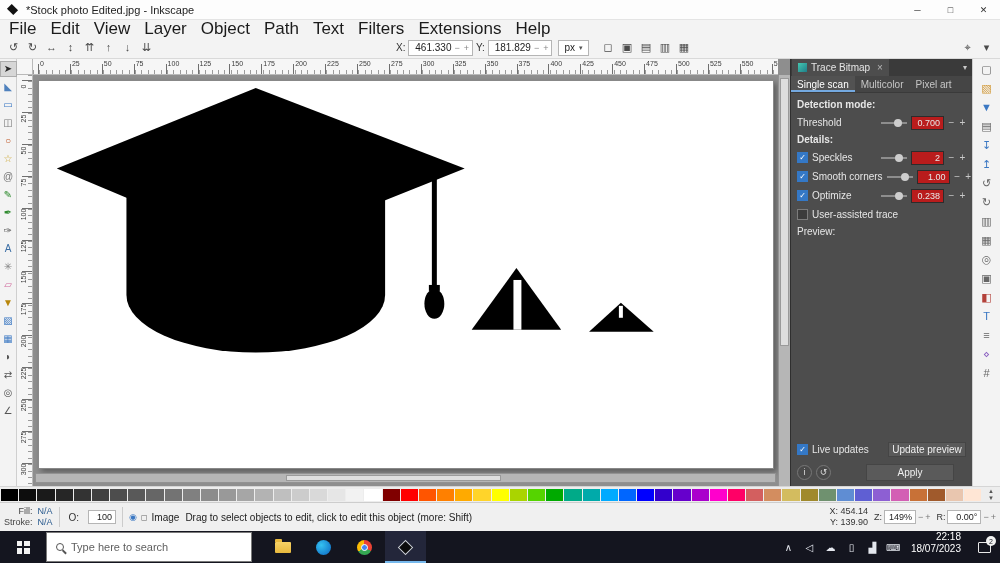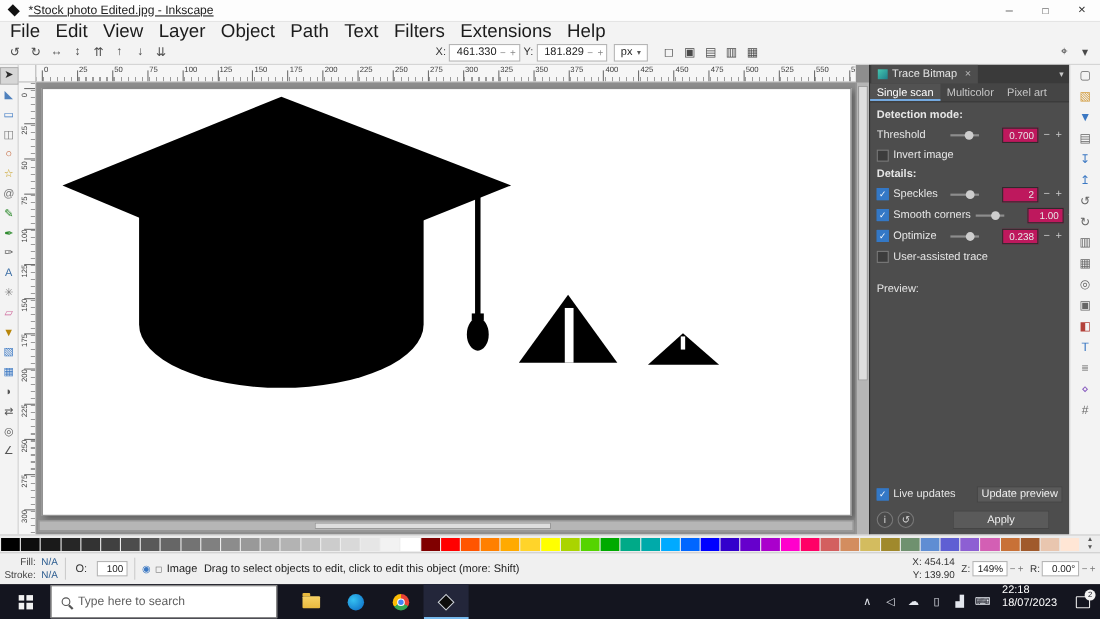--- a/index.html
+++ b/index.html
@@ -3,21 +3,21 @@
 <meta charset="utf-8">
 <style>
   *{box-sizing:border-box;margin:0;padding:0;}
   html,body{width:1000px;height:563px;overflow:hidden;}
   body{font-family:"Liberation Sans","DejaVu Sans",sans-serif;}
   .screen{position:relative;width:1000px;height:563px;background:#f0f0f0;overflow:hidden;font-size:11px;}
 
   
   .titlebar{position:absolute;top:0;left:0;right:0;height:20px;background:#fdfdfd;border-bottom:1px solid #e4e4e4;display:flex;align-items:center;}
   .app-logo{width:9px;height:9px;background:#111;transform:rotate(45deg) scaleY(.75);margin-left:8px;flex:0 0 9px;}
-  .title-text{margin-left:9px;font-size:11px;color:#222;text-decoration:underline;}
+  .title-text{margin-left:9px;font-size:11px;color:#222;}
   .win-controls{margin-left:auto;display:flex;height:100%;}
   .win-btn{width:33px;height:100%;display:flex;align-items:center;justify-content:center;font-size:9px;color:#333;}
 
   
   .menubar{position:absolute;top:20px;left:0;right:0;height:17px;background:#f3f3f3;display:flex;align-items:center;padding-left:2px;}
   .menu-item{padding:1px 7px;font-size:17px;color:#1b1b1b;}
 
   
   .toolbar{position:absolute;top:37px;left:0;right:0;height:22px;background:#f3f3f3;border-bottom:1px solid #d9d9d9;display:flex;align-items:center;padding:0 4px;}
   .tb-icon{width:19px;text-align:center;font-size:11px;color:#4a4a4a;}
@@ -66,25 +66,25 @@
   .ptab{padding:0 6px;display:flex;align-items:center;color:#c6c6c6;font-size:10px;}
   .ptab.active{color:#fff;background:#525252;box-shadow:inset 0 -2px 0 #74a9e0;}
   .panel-body{position:absolute;top:34px;bottom:0;left:0;right:0;padding:4px 6px 3px;display:flex;flex-direction:column;}
   .p-bold{font-weight:bold;margin:2px 0 3px;}
   .p-dropdown{height:17px;background:#3a3a3a;border:1px solid #2c2c2c;display:flex;align-items:center;padding:0 5px;margin-bottom:5px;}
   .p-dropdown .dd-caret{margin-left:auto;color:#cfcfcf;}
   .p-row{display:flex;align-items:center;height:19px;gap:4px;}
   .p-row-label{white-space:nowrap;}
   .p-slider{width:26px;height:2px;background:#8d8d8d;position:relative;margin-left:auto;flex:0 0 26px;}
   .p-slider .handle{position:absolute;top:-3px;width:8px;height:8px;border-radius:50%;background:#cdcdcd;}
-  .p-spin{width:33px;height:14px;background:#be185d;border:1px solid #2c2c2c;display:flex;align-items:center;justify-content:flex-end;padding:0 3px;font-size:9px;flex:0 0 33px;margin-left:17px;}
+  .p-spin{width:33px;height:14px;background:#b91c1c;border:1px solid #2c2c2c;display:flex;align-items:center;justify-content:flex-end;padding:0 3px;font-size:9px;flex:0 0 33px;}
   .p-minus,.p-plus{color:#c9c9c9;font-size:10px;width:7px;text-align:center;flex:0 0 7px;}
   .p-check{width:11px;height:11px;border:1px solid #7c7c7c;background:#3c3c3c;display:inline-flex;align-items:center;justify-content:center;font-size:8px;color:#fff;flex:0 0 11px;}
   .p-check.checked{background:#3478c6;border-color:#3478c6;}
-  .p-preview-label{margin-top:14px;}
+  .p-preview-label{margin-top:2px;}
   .p-spacer{flex:1;}
   .p-live{display:flex;align-items:center;gap:4px;height:18px;margin-bottom:3px;}
   .btn{background:#5a5a5a;border:1px solid #454545;color:#f0f0f0;display:flex;align-items:center;justify-content:center;}
   .update-btn{margin-left:auto;width:78px;height:15px;font-size:10px;}
   .p-bottom{display:flex;align-items:center;gap:4px;height:22px;}
   .icon-btn{width:15px;height:15px;border-radius:50%;border:1px solid #777;color:#ddd;display:flex;align-items:center;justify-content:center;font-size:9px;background:#4a4a4a;}
   .apply-btn{margin-left:auto;margin-right:12px;width:88px;height:17px;font-size:10px;}
 
   
   .snapbar{position:absolute;left:972px;top:0;width:28px;height:100%;background:#f3f3f3;border-left:1px solid #cfcfcf;display:flex;flex-direction:column;align-items:center;padding-top:3px;gap:4px;}
@@ -128,21 +128,21 @@
   .task-app{width:41px;display:flex;align-items:center;justify-content:center;}
   .task-app.active{background:#23263a;box-shadow:inset 0 -2px 0 #76b9ed;}
   .folder{width:16px;height:11px;background:linear-gradient(#f7d265,#e8b93e);border-radius:1px;position:relative;}
   .folder::before{content:"";position:absolute;top:-3px;left:0;width:7px;height:3px;background:#e8b93e;border-radius:1px 1px 0 0;}
   .blueapp{width:15px;height:15px;border-radius:50%;background:radial-gradient(circle at 35% 35%,#35c1f1,#0a66c2);}
   .chrome{width:15px;height:15px;border-radius:50%;background:conic-gradient(#ea4335 0 33%,#34a853 33% 66%,#fbbc05 66% 100%);position:relative;}
   .chrome::after{content:"";position:absolute;left:4px;top:4px;right:4px;bottom:4px;background:#4285f4;border:1.5px solid #fff;border-radius:50%;}
   .inkdiamond{width:11px;height:11px;background:#0c0c0c;border:1px solid #c9ced8;transform:rotate(45deg);}
   .tray{margin-left:auto;display:flex;align-items:center;}
   .tray-icon{width:21px;text-align:center;color:#e4e7ee;font-size:10px;}
-  .clock{color:#fff;font-size:10px;line-height:12px;padding:0 7px;}
+  .clock{text-align:right;color:#fff;font-size:10px;line-height:12px;padding:0 7px;}
   .action-center{width:32px;display:flex;align-items:center;justify-content:center;position:relative;}
   .ac-box{width:13px;height:11px;border:1px solid #e8e8e8;border-radius:1px;}
   .ac-badge{position:absolute;top:5px;right:4px;width:10px;height:10px;border-radius:50%;background:#f2f2f2;color:#14151f;font-size:7px;display:flex;align-items:center;justify-content:center;}
 </style>
 </head>
 <body>
 
 <div class="screen">
 
   <div class="titlebar">
@@ -350,24 +350,20 @@
       <div class="panel-body">
         <div class="p-bold">Detection mode:</div>
         <div class="p-row">
           <span class="p-row-label">Threshold</span>
           <span class="p-slider">
               <span class="handle" style="left: 12.6px;"></span>
             </span>
           <span class="p-spin">0.700</span>
           <span class="p-minus">−</span>
           <span class="p-plus">+</span>
-        </div>
-        <div class="p-row">
-          <span class="p-check"></span>
-          <span class="p-row-label">Invert image</span>
         </div>
         <div class="p-bold">Details:</div>
         <div>
             <div class="p-row">
               <span class="p-check checked">✓</span>
               <span class="p-row-label">Speckles</span>
               <span class="p-slider">
                 <span class="handle" style="left: 14.4px;"></span>
               </span>
               <span class="p-spin">2</span>

